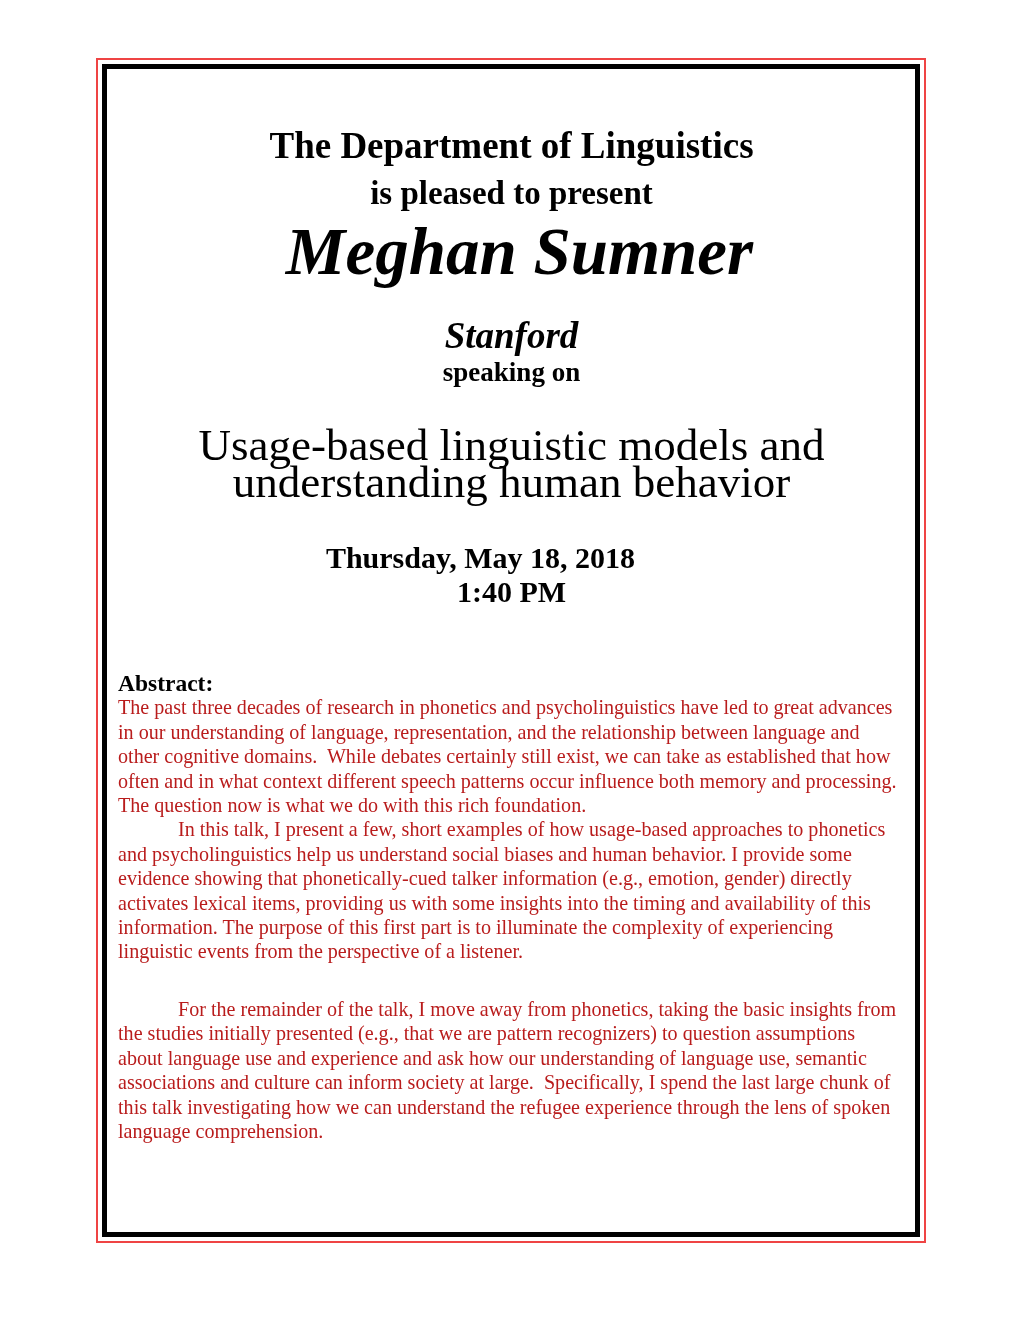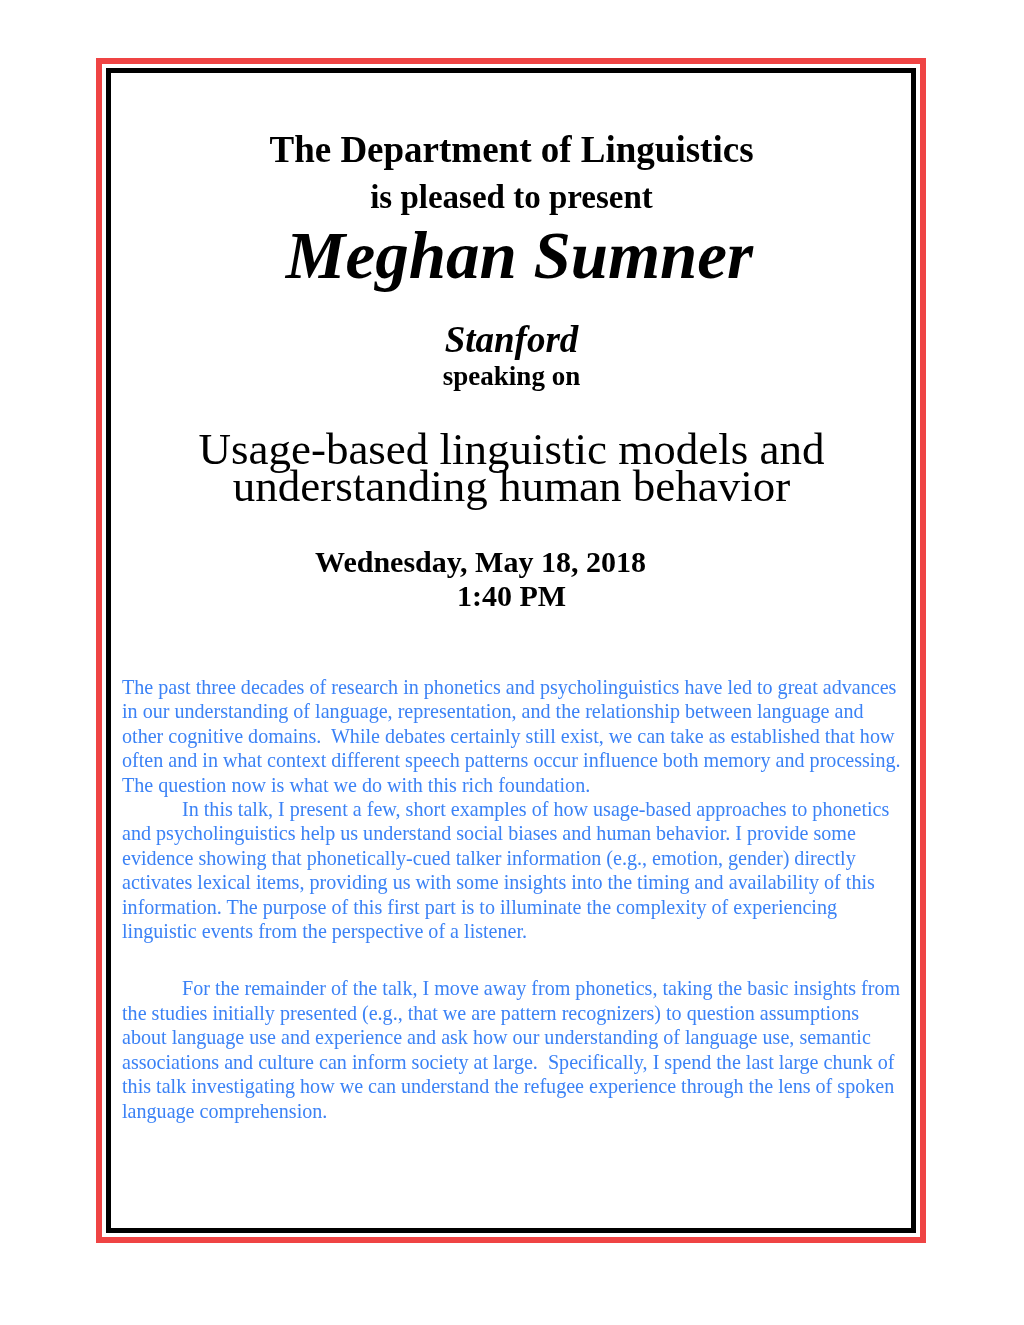--- a/index.html
+++ b/index.html
@@ -16,21 +16,21 @@
     color: #000000;
     overflow: hidden;
   }
   .frame-outer {
     position: absolute;
     left: 96px;
     top: 58px;
     width: 830px;
     height: 1185px;
     box-sizing: border-box;
-    border: 6px solid #ef4444;
+    border: 2px solid #ef4444;
     padding: 4px;
   }
   .frame-inner {
     width: 100%;
     height: 100%;
     box-sizing: border-box;
     border: 5px solid #000000;
   }
   .content {
     width: 100%;
@@ -93,21 +93,21 @@
   .abstract-heading {
     font-size: 23.5px;
     line-height: 24.4px;
     font-weight: bold;
     color: #000000;
   }
   .para {
     margin: 0;
     font-size: 20.1px;
     line-height: 24.4px;
-    color: #3b82f6;
+    color: #b91c1c;
     white-space: pre-wrap;
   }
   .para.indent { text-indent: 60px; }
   .para.gap { margin-top: 33px; }
 </style>
 </head>
 <body>
 
 <div class="page">
   <div class="frame-outer">
@@ -123,25 +123,26 @@
         <div class="affiliation center">Stanford</div>
 
         <div class="speaking center">speaking on</div>
 
         <div class="talk-title center">
           <div>Usage-based linguistic models and</div>
           <div>understanding human behavior</div>
         </div>
 
         <div class="when-where center">
-          <div class="event-date">Wednesday, May 18, 2018</div>
+          <div class="event-date">Thursday, May 18, 2018</div>
           <div class="event-time">1:40 PM</div>
         </div>
 
         <div class="abstract">
+          <div class="abstract-heading">Abstract:</div>
           <p class="para">The past three decades of research in phonetics and psycholinguistics have led to great advances in our understanding of language, representation, and the relationship between language and other cognitive domains.  While debates certainly still exist, we can take as established that how often and in what context different speech patterns occur influence both memory and processing.  The question now is what we do with this rich foundation.</p>
           <p class="para indent">In this talk, I present a few, short examples of how usage-based approaches to phonetics and psycholinguistics help us understand social biases and human behavior. I provide some evidence showing that phonetically-cued talker information (e.g., emotion, gender) directly activates lexical items, providing us with some insights into the timing and availability of this information. The purpose of this first part is to illuminate the complexity of experiencing linguistic events from the perspective of a listener.</p>
           <p class="para indent gap">For the remainder of the talk, I move away from phonetics, taking the basic insights from the studies initially presented (e.g., that we are pattern recognizers) to question assumptions about language use and experience and ask how our understanding of language use, semantic associations and culture can inform society at large.  Specifically, I spend the last large chunk of this talk investigating how we can understand the refugee experience through the lens of spoken language comprehension.</p>
         </div>
 
       </div>
     </div>
   </div>
 </div>
 

